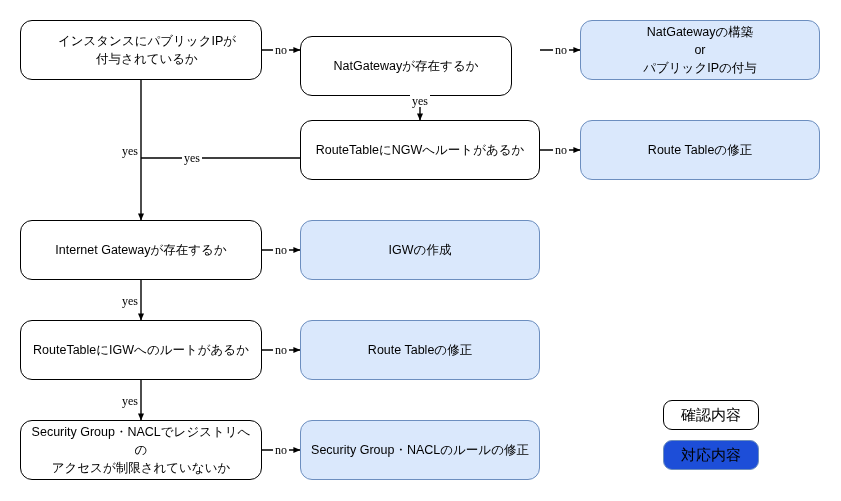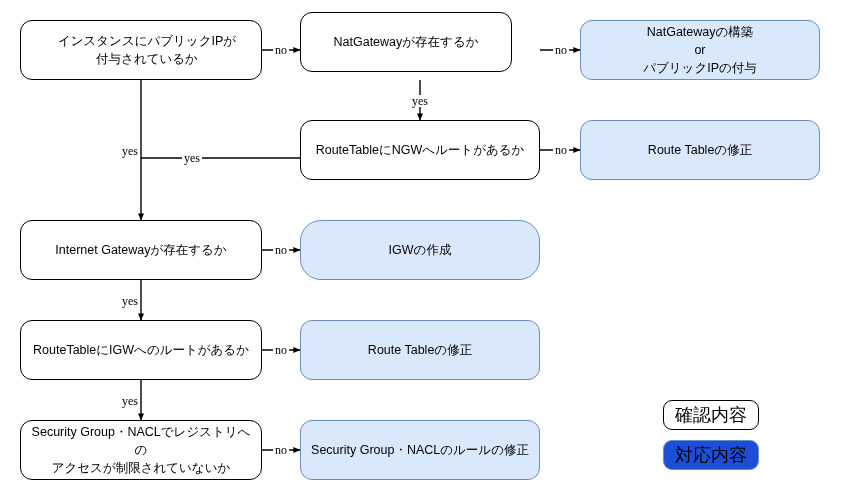--- a/index.html
+++ b/index.html
@@ -48,21 +48,21 @@
     border: 1.4px solid #6c8ebf;
   }
   .legend-box {
     position: absolute;
     box-sizing: border-box;
     display: flex;
     align-items: center;
     justify-content: center;
     text-align: center;
     border-radius: 9px;
-    font-size: 18px;
+    font-size: 15px;
     color: #000000;
   }
   .legend-box.decision {
     background: #ffffff;
     border: 1.4px solid #000000;
   }
   .legend-box.action {
     background: #1d4ed8;
     border: 1.4px solid #6c8ebf;
   }
@@ -110,33 +110,33 @@
 
       <path d="M141,380 L141,420" marker-end="url(#arrow)"></path>
 
       <path d="M262,450 L300,450" marker-end="url(#arrow)"></path>
     </g>
   </svg>
 
   <div class="node decision" style="left:20px;top:20px;width:242px;height:60px;padding-left:20px;">インスタンスにパブリックIPが
 付与されているか</div>
 
-  <div class="node decision" style="left:300px;top:12px;width:212px;height:60px;">NatGatewayが存在するか</div>
+  <div class="node decision" style="left:300px;top:36px;width:212px;height:60px;">NatGatewayが存在するか</div>
 
   <div class="node action" style="left:580px;top:20px;width:240px;height:60px;">NatGatewayの構築
 or
 パブリックIPの付与</div>
 
   <div class="node decision" style="left:300px;top:120px;width:240px;height:60px;">RouteTableにNGWへルートがあるか</div>
 
   <div class="node action" style="left:580px;top:120px;width:240px;height:60px;">Route Tableの修正</div>
 
   <div class="node decision" style="left:20px;top:220px;width:242px;height:60px;">Internet Gatewayが存在するか</div>
 
-  <div class="node action" style="left:300px;top:220px;width:240px;height:60px;border-radius:21px;">IGWの作成</div>
+  <div class="node action" style="left:300px;top:220px;width:240px;height:60px;">IGWの作成</div>
 
   <div class="node decision" style="left:20px;top:320px;width:242px;height:60px;">RouteTableにIGWへのルートがあるか</div>
 
   <div class="node action" style="left:300px;top:320px;width:240px;height:60px;">Route Tableの修正</div>
 
   <div class="node decision" style="left:20px;top:420px;width:242px;height:60px;">Security Group・NACLでレジストリへの
 アクセスが制限されていないか</div>
 
   <div class="node action" style="left:300px;top:420px;width:240px;height:60px;">Security Group・NACLのルールの修正</div>
 

